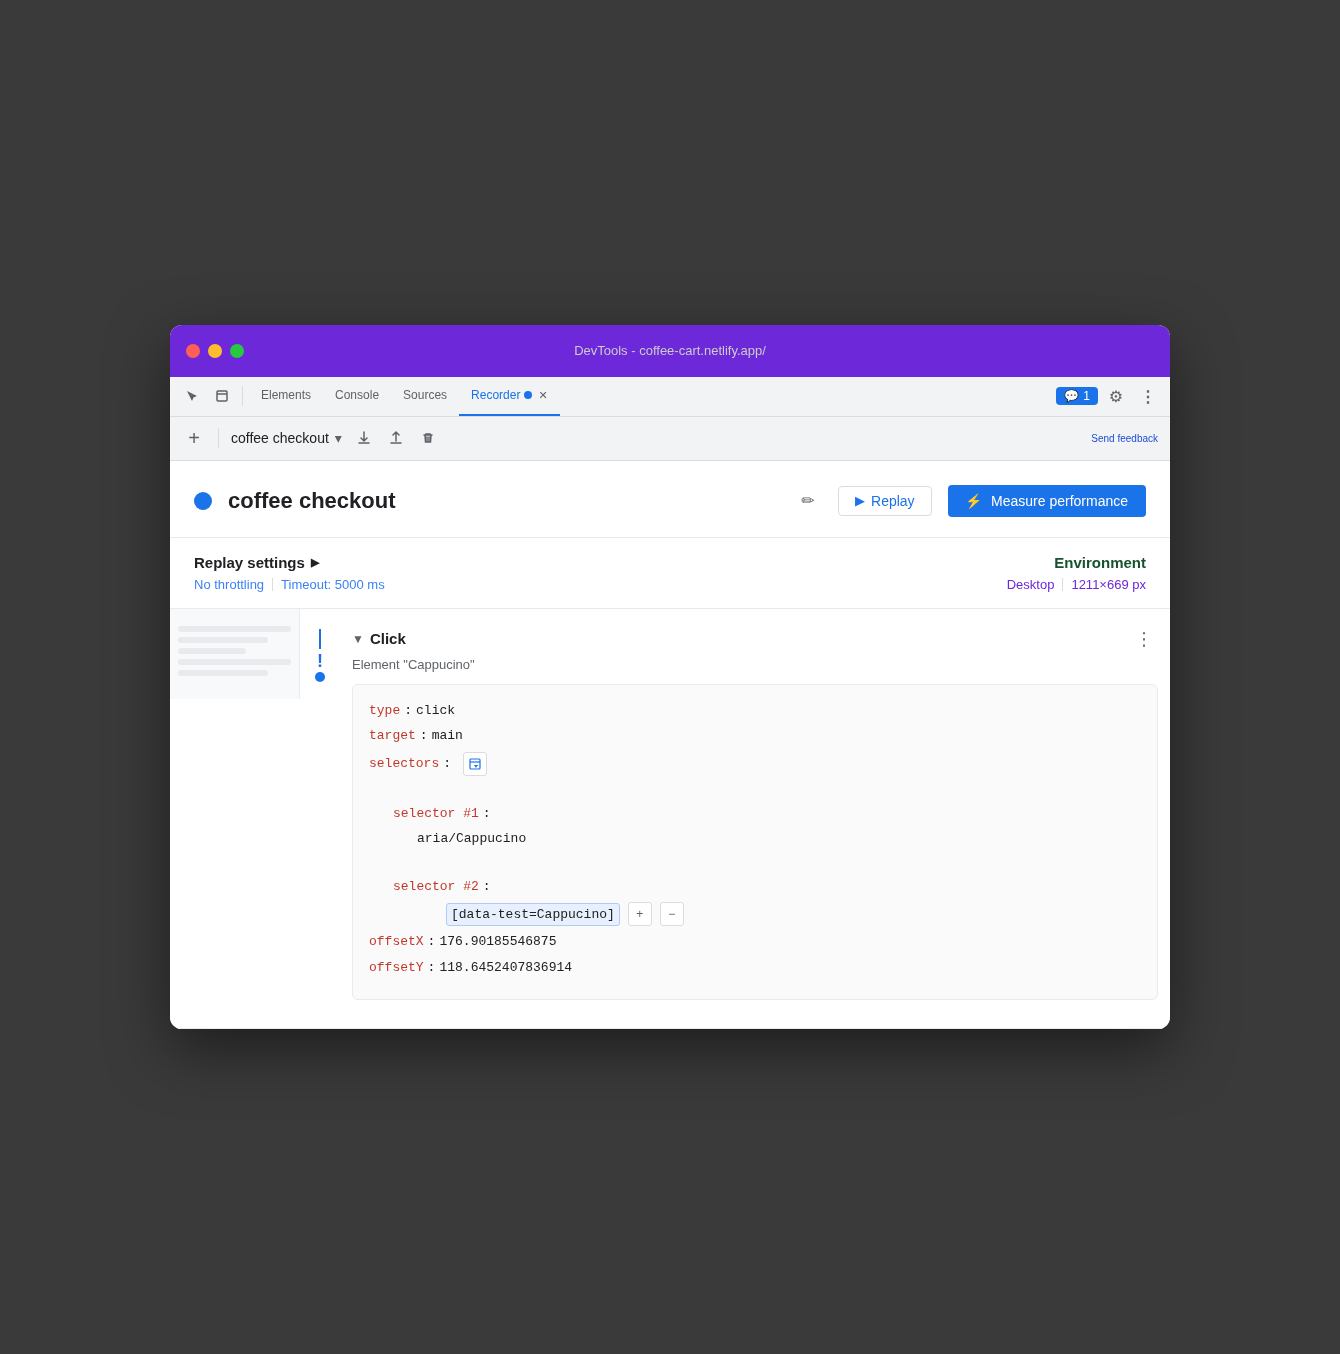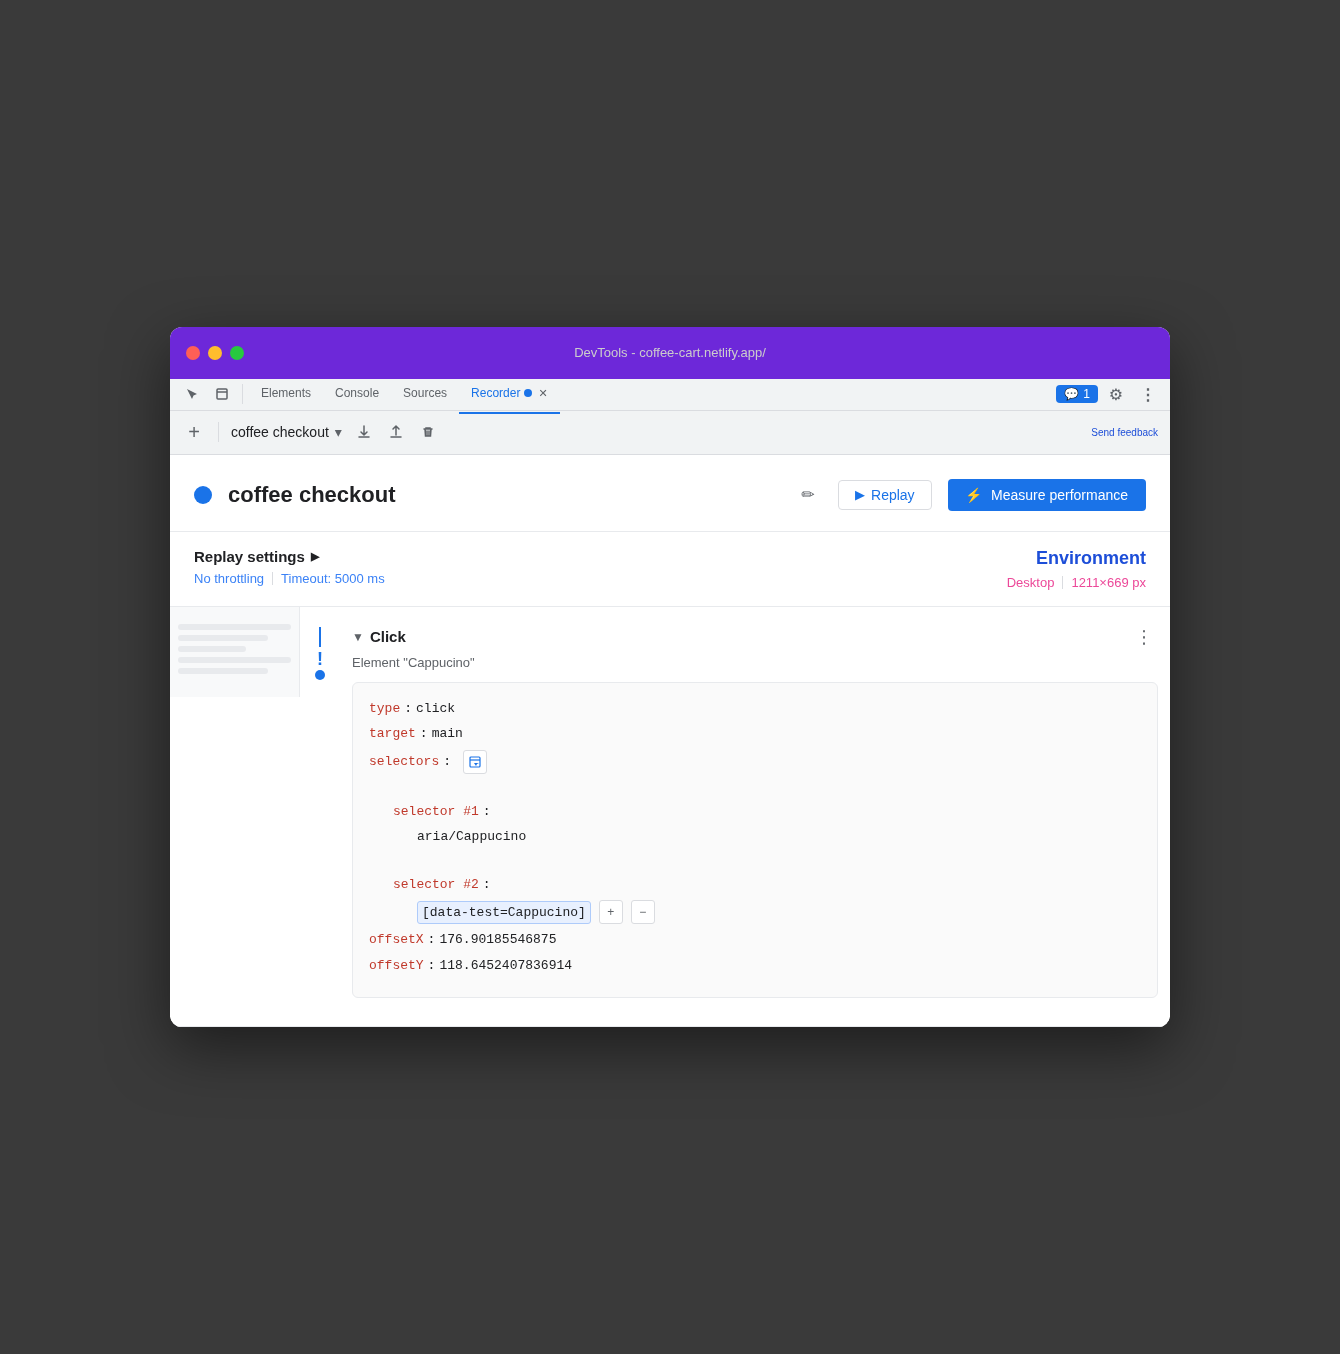--- a/index.html
+++ b/index.html
@@ -48,21 +48,21 @@
       font-size: 13px;
       font-weight: 500;
       white-space: nowrap;
     }
     
     .devtools-toolbar {
       background: #f1f3f4;
       border-bottom: 1px solid #dadce0;
       display: flex;
       align-items: center;
-      height: 32px;
+      height: 40px;
       padding: 8px 8px;
       gap: 2px;
     }
     .toolbar-icon-btn {
       width: 28px;
       height: 28px;
       border: none;
       background: transparent;
       border-radius: 4px;
       cursor: pointer;
@@ -278,28 +278,28 @@
       width: 1px;
       height: 13px;
       background: #dadce0;
       margin: 0 8px;
       vertical-align: middle;
     }
     .replay-settings-right {
       text-align: right;
     }
     .env-title {
-      font-size: 18px;
+      font-size: 15px;
       font-weight: 600;
-      color: #1d4ed8;
+      color: #14532d;
       margin-bottom: 6px;
     }
     .env-subtitle {
       font-size: 13px;
-      color: #ec4899;
+      color: #6d28d9;
       display: flex;
       align-items: center;
       gap: 0;
       justify-content: flex-end;
     }
     
     .steps-area {
       padding: 0;
     }
     .step-row {
@@ -433,20 +433,21 @@
       justify-content: center;
       font-size: 12px;
       color: #5f6368;
       margin-left: 4px;
       vertical-align: middle;
     }
     .selector-row {
       display: flex;
       align-items: center;
       gap: 4px;
+      margin-left: 29px;
     }
     
     .action-btns {
       display: flex;
       gap: 8px;
       flex-wrap: wrap;
     }
     .action-btn {
       padding: 6px 14px;
       border: 1.5px solid #dadce0;

